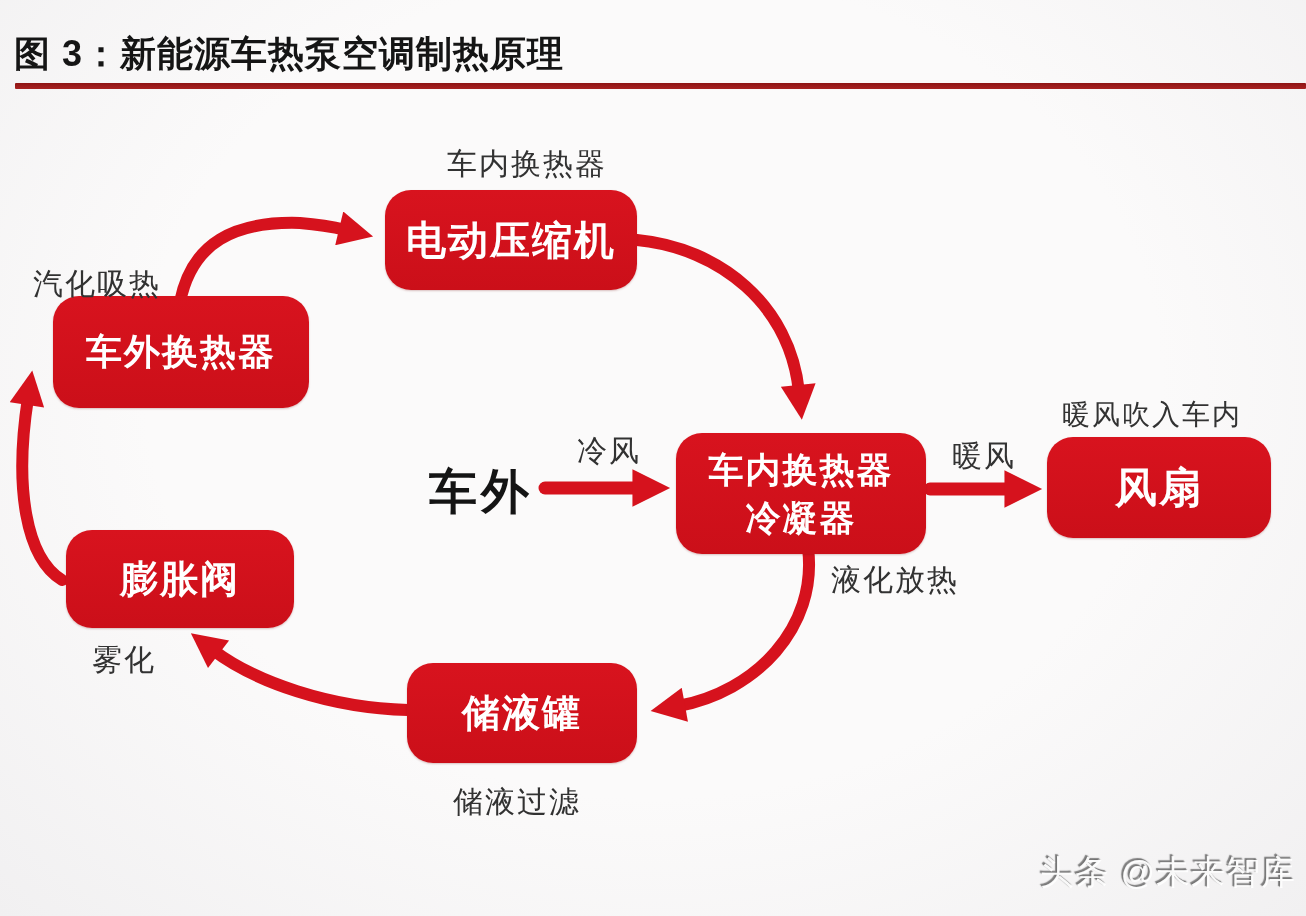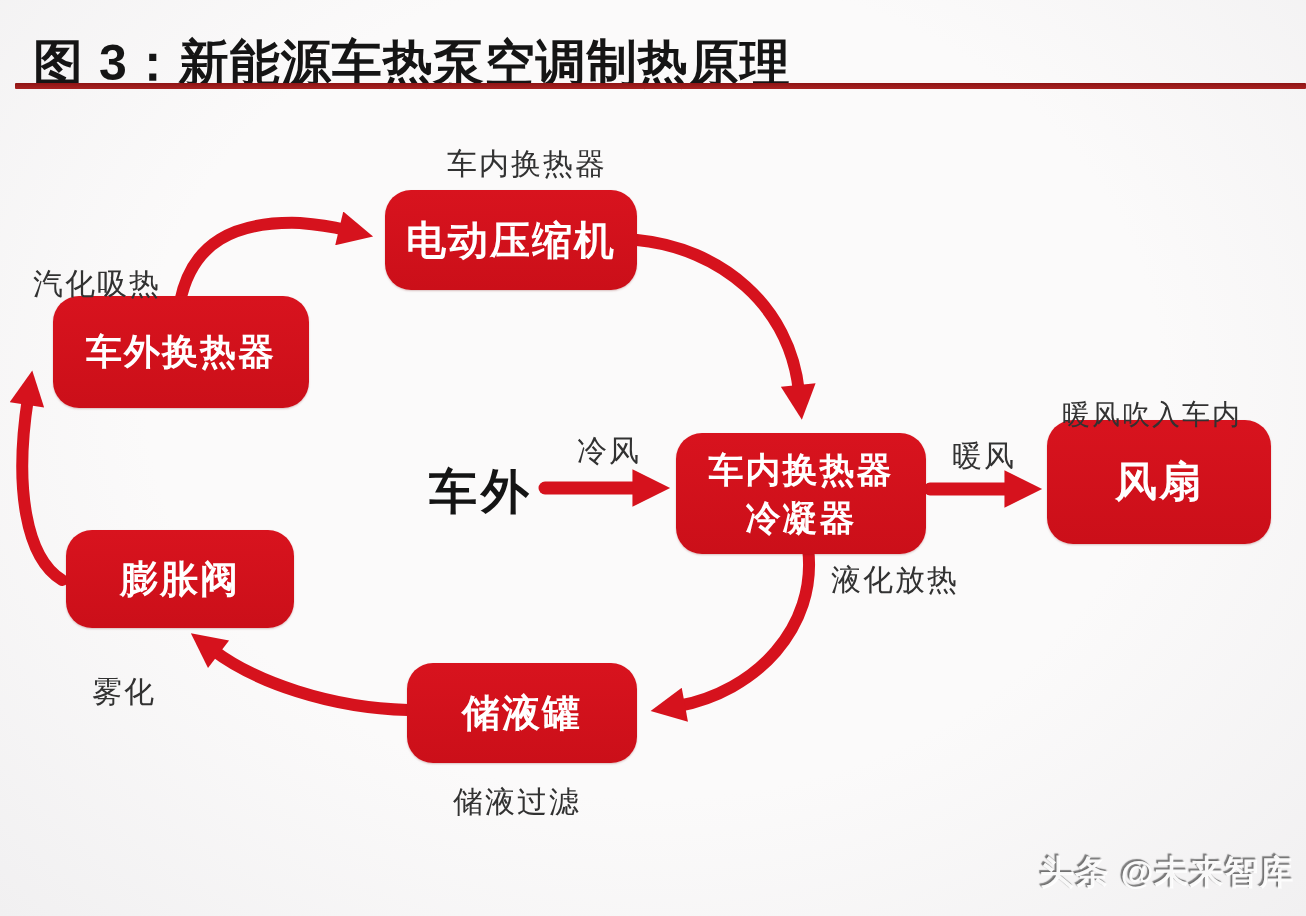--- a/index.html
+++ b/index.html
@@ -11,22 +11,22 @@
   .canvas {
     position: relative;
     width: 1306px;
     height: 916px;
     overflow: hidden;
     background: radial-gradient(ellipse at 50% 42%, #fbfafa 55%, #f1f0f1 100%);
   }
   
   .fig-title {
     position: absolute;
-    left: 33px; top: 30px;
-    font-size: 50px;
+    left: 14px; top: 30px;
+    font-size: 36px;
     font-weight: 700;
     letter-spacing: 1px;
     color: #151515;
   }
   .title-rule {
     position: absolute;
     left: 15px; right: 0; top: 83px;
     height: 6px;
     background: linear-gradient(180deg, #8e1414, #a82222);
     border-radius: 1px;
@@ -59,55 +59,55 @@
     justify-content: center;
     text-align: center;
     letter-spacing: 2px;
     box-shadow: 0 1px 2px rgba(120, 20, 20, 0.25);
   }
   .node-compressor { left: 385px; top: 190px; width: 252px; height: 100px; font-size: 40px; }
   .node-outside-hx { left: 53px;  top: 296px; width: 256px; height: 112px; font-size: 36px; line-height: 1.35; }
   .node-expansion  { left: 66px;  top: 530px; width: 228px; height: 98px;  font-size: 38px; }
   .node-reservoir  { left: 407px; top: 663px; width: 230px; height: 100px; font-size: 38px; }
   .node-inside-hx  { left: 676px; top: 433px; width: 250px; height: 121px; font-size: 35px; line-height: 1.35; }
-  .node-fan        { left: 1047px; top: 420px; width: 224px; height: 124px; font-size: 42px; }
+  .node-fan        { left: 1047px; top: 437px; width: 224px; height: 101px; font-size: 42px; }
   
   .anno {
     position: absolute;
     z-index: 3;
     color: #323232;
     font-size: 30px;
     font-weight: 500;
     letter-spacing: 2px;
     white-space: nowrap;
   }
   .anno-coolant   { left: 447px;  top: 144px; }
   .anno-vaporize  { left: 33px;   top: 264px; }
-  .anno-atomize   { left: 92px;   top: 640px; margin-top: 32px; }
+  .anno-atomize   { left: 92px;   top: 640px; }
   .anno-filter    { left: 453px;  top: 782px; }
   .anno-liquefy   { left: 815px;  top: 560px; padding-left: 16px; }
   .anno-warm-in   { left: 1062px; top: 396px; font-size: 28px; }
   .anno-cold-air  { left: 577px;  top: 431px; }
   .anno-warm-air  { left: 952px;  top: 436px; }
   .source-label {
     position: absolute;
     z-index: 3;
     left: 429px; top: 460px;
     font-size: 48px;
     font-weight: 700;
     letter-spacing: 4px;
     color: #141414;
   }
   
   .watermark {
     position: absolute;
     z-index: 3;
     left: 1040px; top: 850px;
     font-size: 34px;
-    font-weight: 700;
+    font-weight: 400;
     letter-spacing: 1px;
     color: rgba(255, 255, 255, 0.95);
     text-shadow: -2px -2px 1px rgba(85, 85, 85, 0.70),
                  -1px -1px 1px rgba(85, 85, 85, 0.45);
   }
 </style>
 </head>
 <body>
 
 <div class="canvas">

